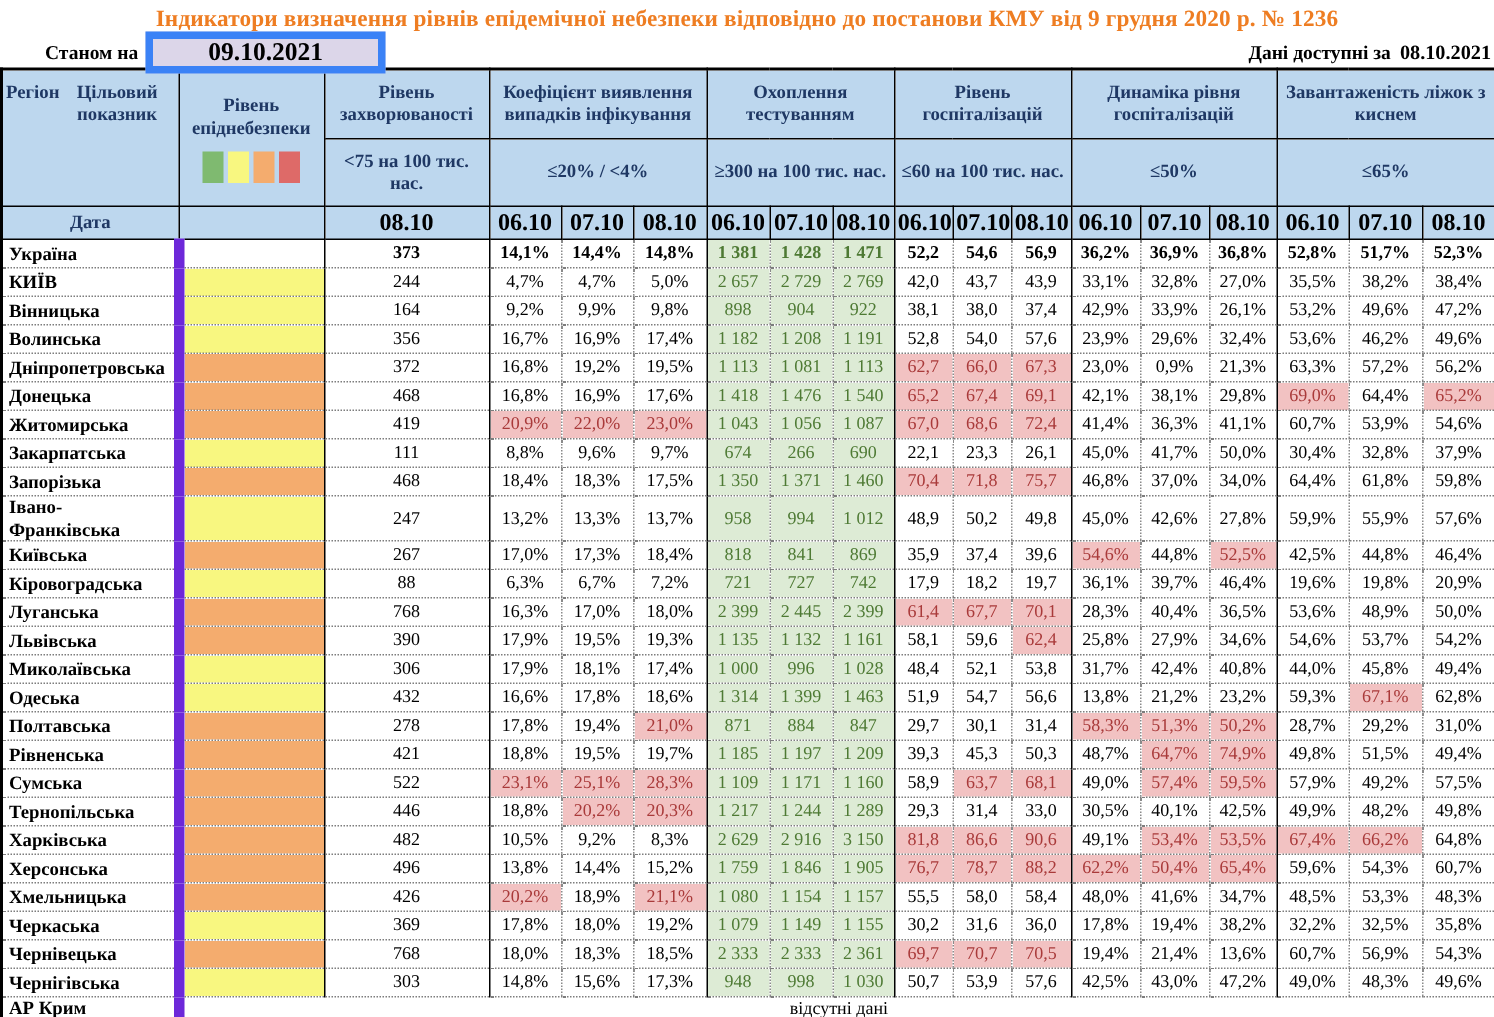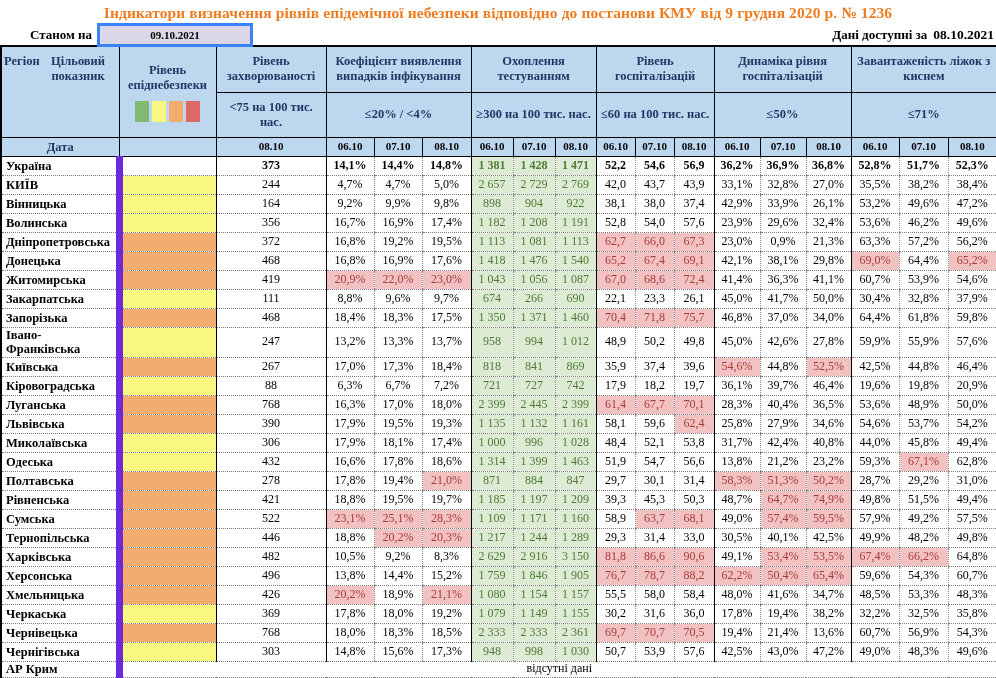--- a/index.html
+++ b/index.html
@@ -2,37 +2,37 @@
 <html style="--title_color: #EE7D22; --header_bg: #BDD7EE; --header_text: #1F3864; --datebox_bg: #DCD6E9; --green_bg: #DDEBD5; --green_text: #4E7A34; --pink_bg: #F2C2C2; --pink_text: #A93A3A; --yellow: #F8F780; --orange: #F4AC6E;"><head>
 <meta charset="utf-8">
 <style>
   html,body{margin:0;padding:0;}
   body{width:996px;height:678px;overflow:hidden;background:#fff;color:#000;
        font-family:"Liberation Serif", serif;}
   .title{ text-align:center;font-size:15.5px;font-weight:bold;color:var(--title_color);
           padding:4px 0 2px 0;letter-spacing:.1px;}
   .meta{display:flex;align-items:center;height:21px;font-weight:bold;font-size:13px;}
   .as-of{margin-left:30px;}
-  .date-box{background:var(--datebox_bg);border:3px solid #3b82f6;margin-left:5px;width:150px;
-            text-align:center;font-size:11px;line-height:18px;}
+  .date-box{background:var(--datebox_bg);border:5px solid #3b82f6;margin-left:5px;width:150px;
+            text-align:center;font-size:17px;line-height:18px;}
   .spacer{flex:1;}
   .avail-date{margin-left:6px;margin-right:2px;font-size:13.5px;}
 
   table{border-collapse:collapse;table-layout:fixed;width:996px;border:2px solid #000;}
   td{overflow:hidden;}
   .hcell{background:var(--header_bg);color:var(--header_text);font-weight:bold;
          border:1px solid #000;text-align:center;vertical-align:middle;
          font-size:12.5px;line-height:1.2;padding:1px 2px;}
   .hrow1 td{height:34px;}
   .hrow2 td{height:34px;}
   .hrow3 td{height:16px;}
   .region-head .rh-inner{display:flex;flex-direction:row;justify-content:space-between;height:76px;padding:6px 0;}
   .legend{display:flex;justify-content:center;gap:3px;margin-top:8px;}
   .swatch{width:14px;height:21px;display:inline-block;}
-  .hdate{color:#000;font-size:11px;}
+  .hdate{color:#000;font-size:16px;}
 
   tbody td{border-bottom:1px dotted #7d7d7d;height:18px;font-size:12px;
            text-align:center;padding:0 2px;line-height:1.15;vertical-align:middle;}
   .region-cell{font-weight:bold;text-align:left;padding:0 3px 0 4px;font-size:12.5px;
                border-right:7px solid #6d28d9;}
   .level-cell{border-right:1px solid #000;}
   .level-yellow{background:var(--yellow);}
   .level-orange{background:var(--orange);}
   .level-none{background:#fff;}
   .secL{border-left:1px solid #000;}
@@ -101,21 +101,21 @@
         <td class="hcell secL" colspan="3">Рівень госпіталізацій</td>
         <td class="hcell secL" colspan="3">Динаміка рівня госпіталізацій</td>
         <td class="hcell secL" colspan="3">Завантаженість ліжок з киснем</td>
       </tr>
       <tr class="hrow2">
         <td class="hcell secL">&lt;75 на 100 тис. нас.</td>
         <td class="hcell secL" colspan="3">≤20% / &lt;4%</td>
         <td class="hcell secL" colspan="3">≥300 на 100 тис. нас.</td>
         <td class="hcell secL" colspan="3">≤60 на 100 тис. нас.</td>
         <td class="hcell secL" colspan="3">≤50%</td>
-        <td class="hcell secL" colspan="3">≤71%</td>
+        <td class="hcell secL" colspan="3">≤65%</td>
       </tr>
       <tr class="hrow3">
         <td class="hcell">Дата</td>
         <td class="hcell"></td>
         <td class="hcell hdate secL">08.10</td>
       <td class="hcell hdate secL">06.10</td>
           <td class="hcell hdate">07.10</td>
           <td class="hcell hdate">08.10</td>
           <td class="hcell hdate secL">06.10</td>
           <td class="hcell hdate">07.10</td>

